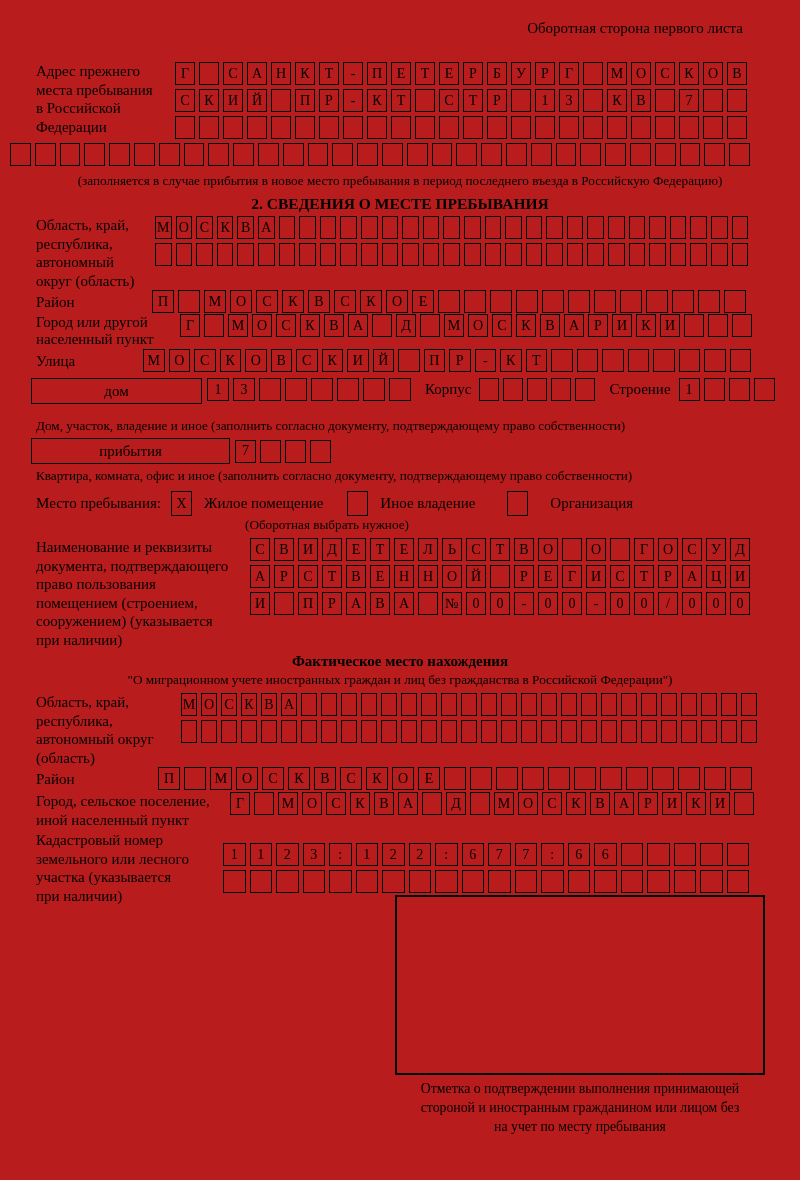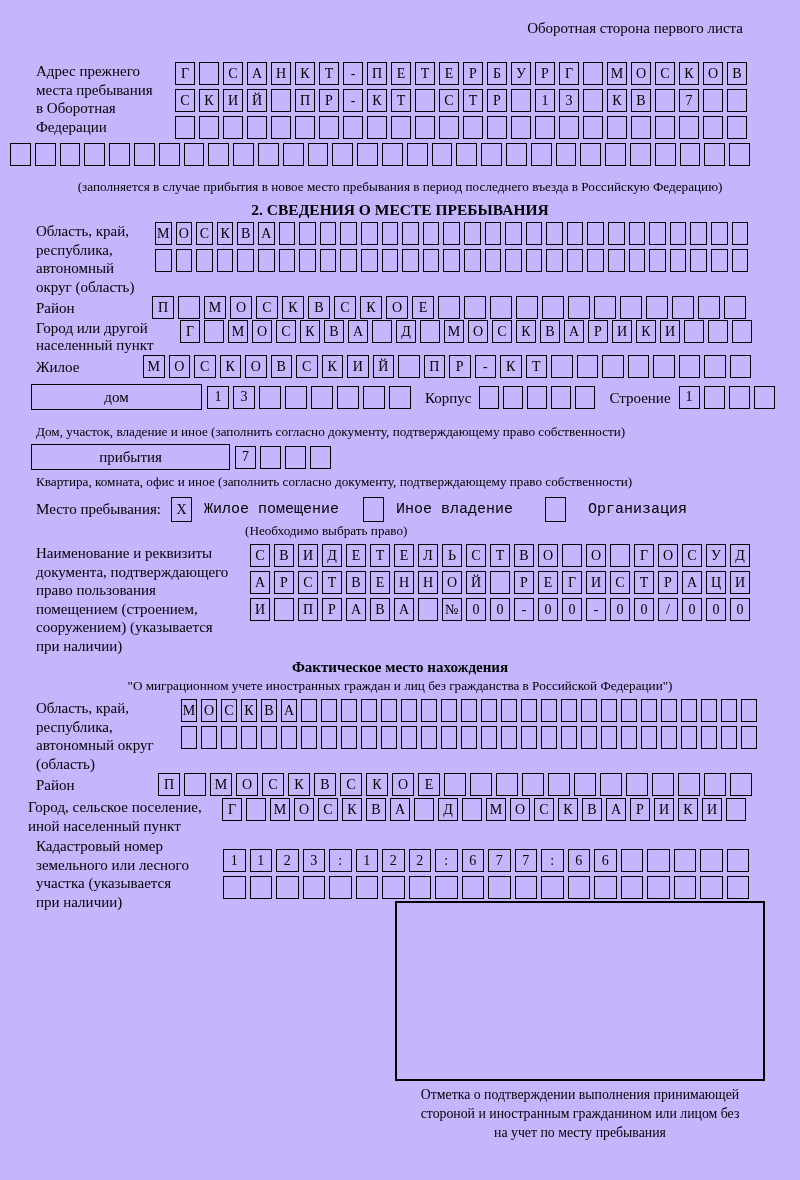--- a/index.html
+++ b/index.html
@@ -1,19 +1,19 @@
 <!DOCTYPE html>
 <html><head>
 <meta charset="utf-8">
 <style>
   html,body{margin:0;padding:0;background:#fff;}
   .page{
     position:relative;
     width:800px;height:1180px;
-    background:#c4b5fd;color:#000;
+    background:#b91c1c;color:#000;
     font-family:"Liberation Serif","DejaVu Serif",serif;
     overflow:hidden;
   }
   .hdr{padding:18px 57px 0 0;text-align:right;font-size:15px;line-height:20px;}
   .flexrow{display:flex;align-items:flex-start;}
   .lbl{font-size:15px;line-height:18.5px;flex:0 0 auto;}
   .lbl.lh17{line-height:17px;}
   .cellcol{flex:0 0 auto;}
   .cellcol .cells{margin-bottom:4px;}
   .cellcol .cells:last-child{margin-bottom:0;}
@@ -32,37 +32,37 @@
     box-sizing:border-box;border:1.5px solid #000;height:26px;
     display:flex;align-items:center;justify-content:center;
     font-size:15px;margin-right:5px;flex:0 0 auto;
   }
   .inlbl{font-size:15px;margin:3px 8px 0 10px;flex:0 0 auto;}
   .cb{
     box-sizing:border-box;width:21px;height:25px;border:1.5px solid #000;
     display:inline-flex;align-items:center;justify-content:center;
     font-size:14px;margin:0 12px 0 10px;flex:0 0 auto;
   }
-  .optlbl{font-size:15px;margin-right:14px;line-height:25px;font-family:Liberation Mono, monospace;}
+  .optlbl{font-size:15px;margin-right:14px;line-height:25px;}
   .mestolbl{font-size:15px;line-height:25px;}
   .stampbox{box-sizing:border-box;border:2px solid #000;width:370px;height:180px;margin:-10px 0 0 395px;}
   .stampcap{margin:4px 0 0 380px;width:400px;text-align:center;font-size:13.8px;line-height:19px;}
 </style>
 </head>
 <body>
 
 <div class="page">
 
   <div class="hdr">Оборотная сторона первого листа</div>
 
   <div class="flexrow" style="margin:24px 0 0 36px">
     <div class="lbl" style="width:139px">
       <div>Адрес прежнего</div>
       <div>места пребывания</div>
-      <div>в Оборотная</div>
+      <div>в Российской</div>
       <div>Федерации</div>
     </div>
     <div class="cellcol">
       <div class="cells" style="--cw:20px">
           <span class="cell">Г</span>
           <span class="cell"></span>
           <span class="cell">С</span>
           <span class="cell">А</span>
           <span class="cell">Н</span>
           <span class="cell">К</span>
@@ -164,21 +164,21 @@
       <span class="cell"></span>
       <span class="cell"></span>
       <span class="cell"></span>
       <span class="cell"></span>
       <span class="cell"></span>
       <span class="cell"></span>
       <span class="cell"></span>
       <span class="cell"></span>
       <span class="cell"></span>
     </div>
-  <div class="cap center" style="margin-top:12px">(заполняется в случае прибытия в новое место пребывания в период последнего въезда в Российскую Федерацию)</div>
+  <div class="cap center" style="margin-top:6px">(заполняется в случае прибытия в новое место пребывания в период последнего въезда в Российскую Федерацию)</div>
 
   <div class="title" style="margin-top:4px">2. СВЕДЕНИЯ О МЕСТЕ ПРЕБЫВАНИЯ</div>
 
   <div class="flexrow" style="margin:2px 0 0 36px">
     <div class="lbl" style="width:119px">
       <div>Область, край,</div>
       <div>республика,</div>
       <div>автономный</div>
       <div>округ (область)</div>
     </div>
@@ -304,21 +304,21 @@
         <span class="cell">И</span>
         <span class="cell">К</span>
         <span class="cell">И</span>
         <span class="cell"></span>
         <span class="cell"></span>
         <span class="cell"></span>
       </div>
   </div>
 
   <div class="flexrow" style="margin:1px 0 0 36px">
-    <div class="lbl" style="width:107px;margin-top:3px">Жилое</div>
+    <div class="lbl" style="width:107px;margin-top:3px">Улица</div>
     <div class="cells" style="--cw:21.5px">
         <span class="cell">М</span>
         <span class="cell">О</span>
         <span class="cell">С</span>
         <span class="cell">К</span>
         <span class="cell">О</span>
         <span class="cell">В</span>
         <span class="cell">С</span>
         <span class="cell">К</span>
         <span class="cell">И</span>
@@ -333,21 +333,21 @@
         <span class="cell"></span>
         <span class="cell"></span>
         <span class="cell"></span>
         <span class="cell"></span>
         <span class="cell"></span>
         <span class="cell"></span>
         <span class="cell"></span>
       </div>
   </div>
 
-  <div class="flexrow" style="margin:6px 0 0 31px;align-items:center">
+  <div class="flexrow" style="margin:6px 0 0 31px;align-items:flex-start">
     <div class="fieldbox" style="width:171px">дом</div>
     <div class="cells" style="--cw:22px">
         <span class="cell">1</span>
         <span class="cell">3</span>
         <span class="cell"></span>
         <span class="cell"></span>
         <span class="cell"></span>
         <span class="cell"></span>
         <span class="cell"></span>
         <span class="cell"></span>
@@ -383,21 +383,21 @@
 
   <div class="flexrow" style="margin:6px 12px 0 36px;">
     <span class="mestolbl">Место пребывания:</span>
     <span class="cb">X</span>
     <span class="optlbl">Жилое помещение</span>
     <span class="cb"></span>
     <span class="optlbl">Иное владение</span>
     <span class="cb" style="margin-left:18px;margin-right:22px"></span>
     <span class="optlbl">Организация</span>
   </div>
-  <div class="cap" style="margin-left:245px">(Необходимо выбрать право)</div>
+  <div class="cap" style="margin-left:245px">(Оборотная выбрать нужное)</div>
 
   <div class="flexrow" style="margin:4px 0 0 36px">
     <div class="lbl" style="width:214px">
       <div>Наименование и реквизиты</div>
       <div>документа, подтверждающего</div>
       <div>право пользования</div>
       <div>помещением (строением,</div>
       <div>сооружением) (указывается</div>
       <div>при наличии)</div>
     </div>
@@ -572,21 +572,21 @@
         <span class="cell"></span>
         <span class="cell"></span>
         <span class="cell"></span>
         <span class="cell"></span>
         <span class="cell"></span>
         <span class="cell"></span>
         <span class="cell"></span>
       </div>
   </div>
 
-  <div class="flexrow" style="margin:2px 0 0 28px">
+  <div class="flexrow" style="margin:2px 0 0 36px">
     <div class="lbl" style="width:194px">
       <div>Город, сельское поселение,</div>
       <div>иной населенный пункт</div>
     </div>
     <div class="cells" style="--cw:20px">
         <span class="cell">Г</span>
         <span class="cell"></span>
         <span class="cell">М</span>
         <span class="cell">О</span>
         <span class="cell">С</span>

